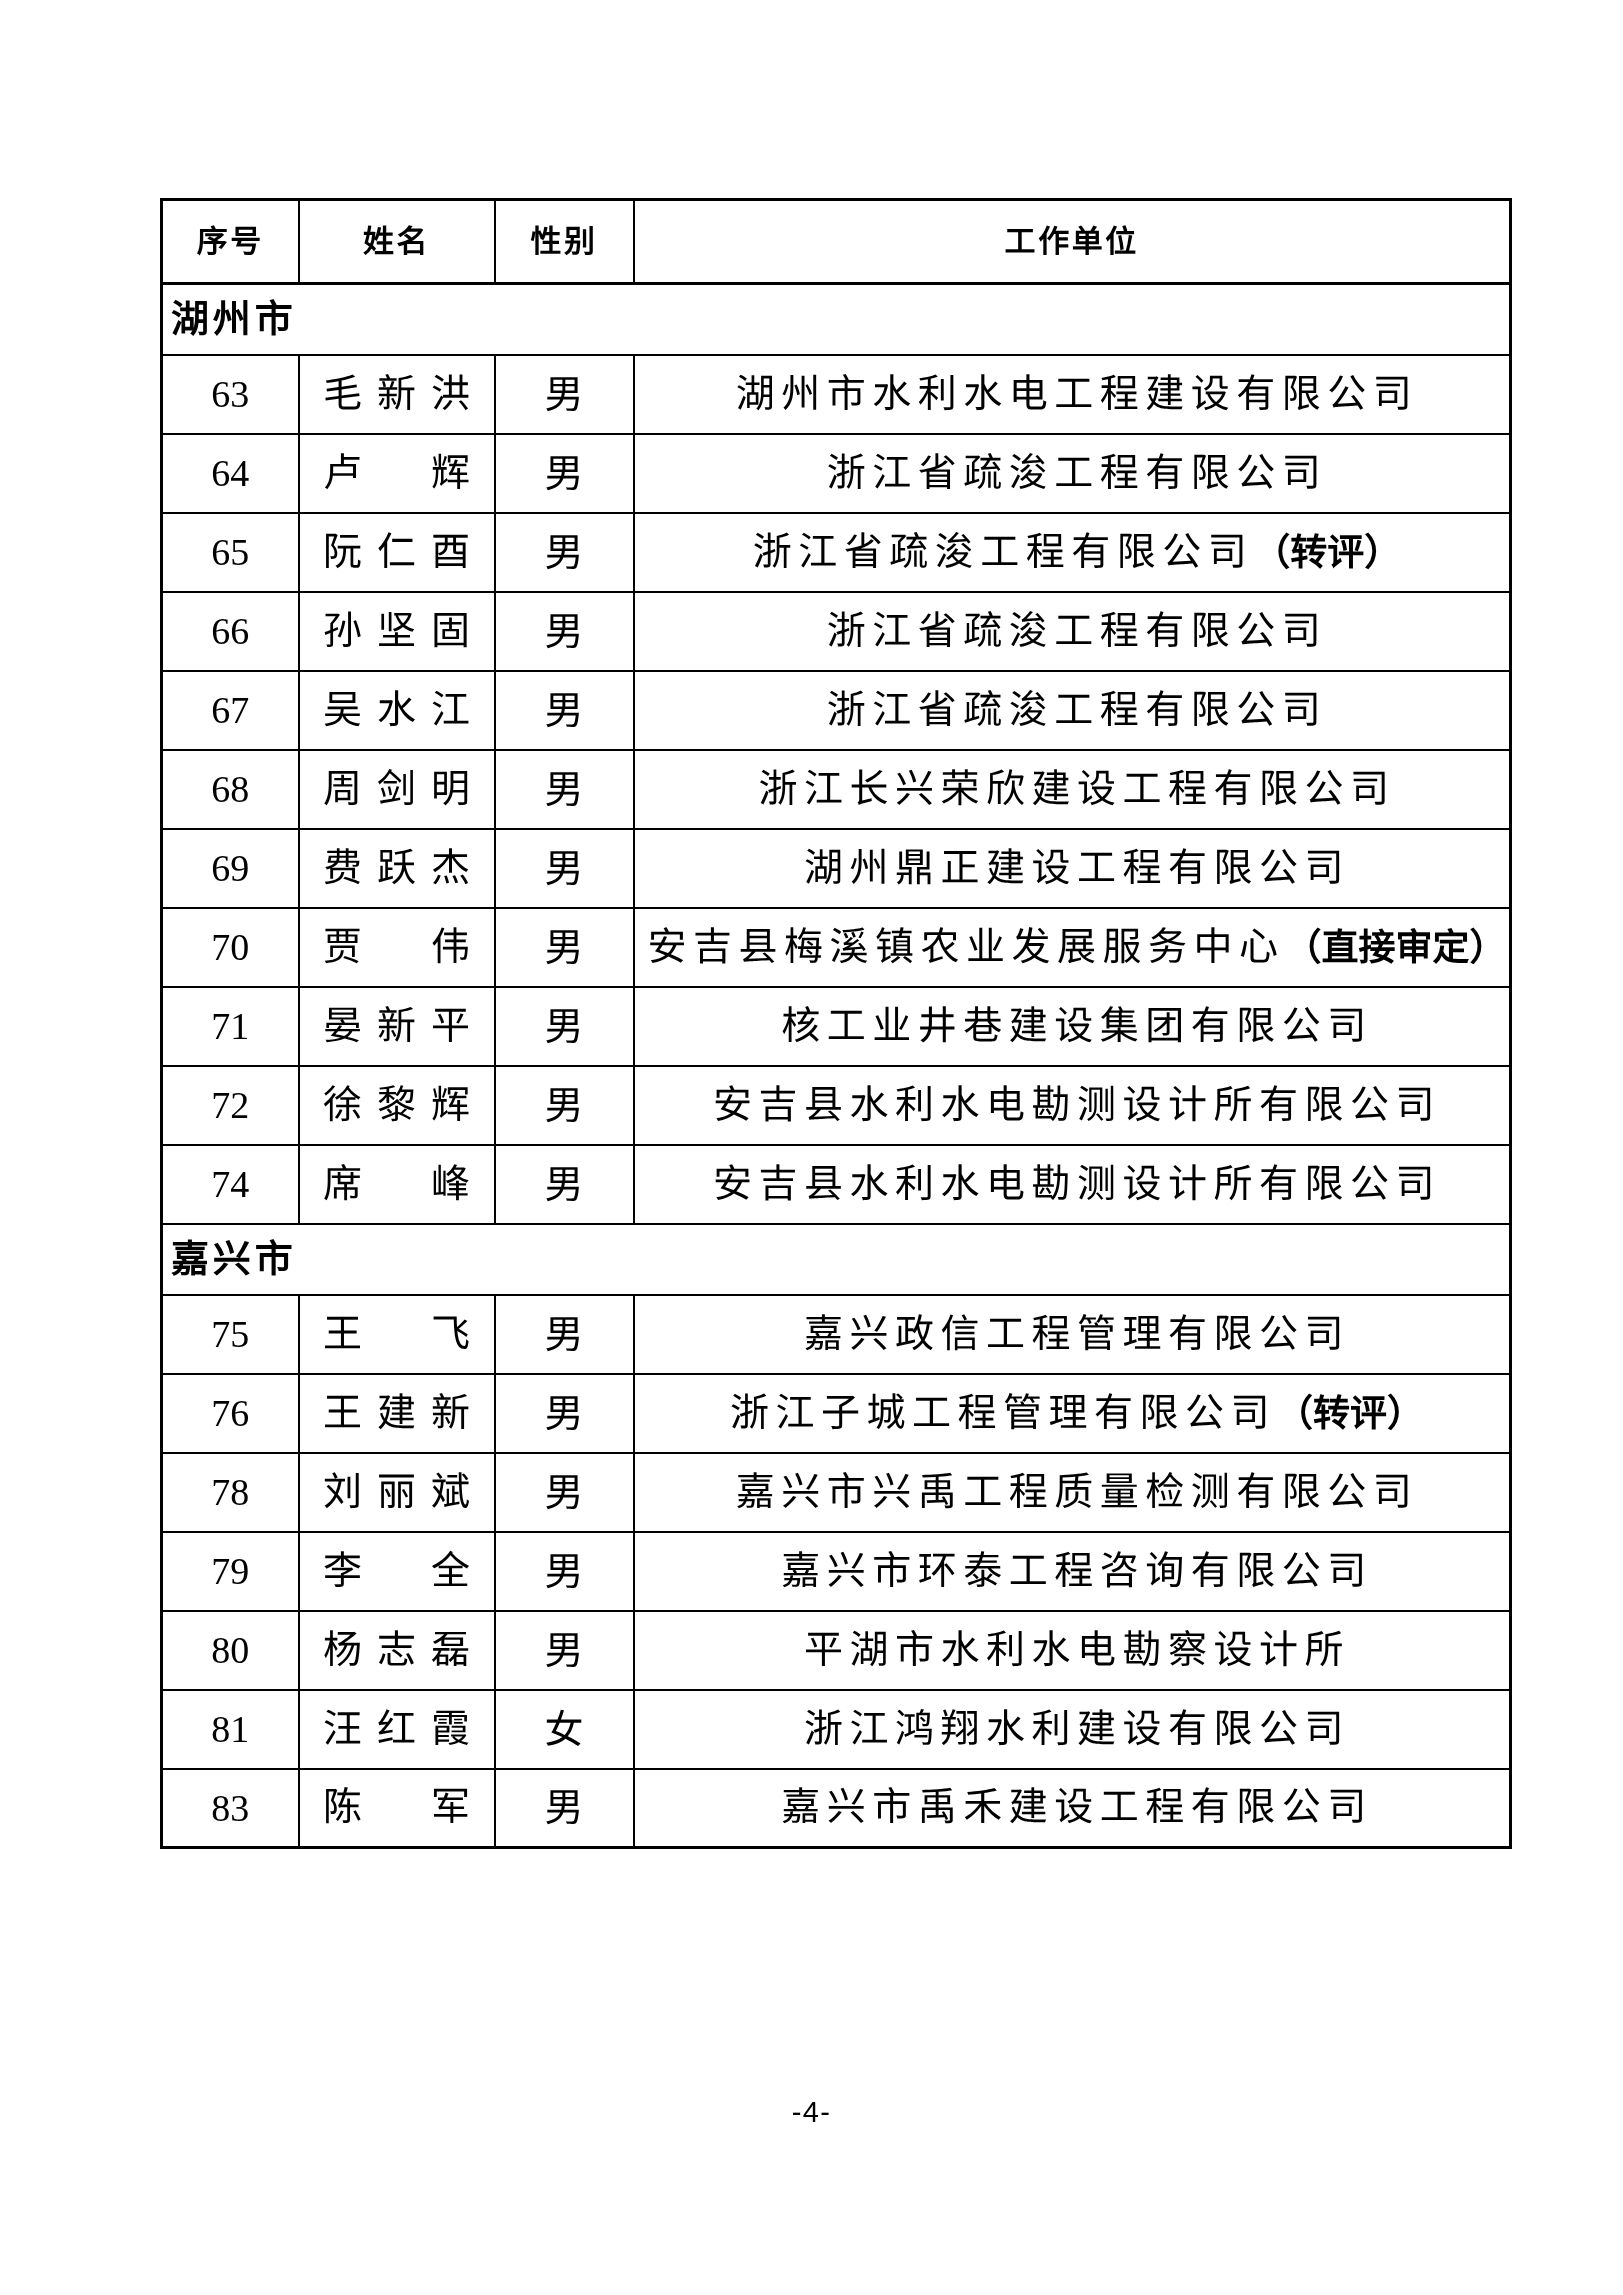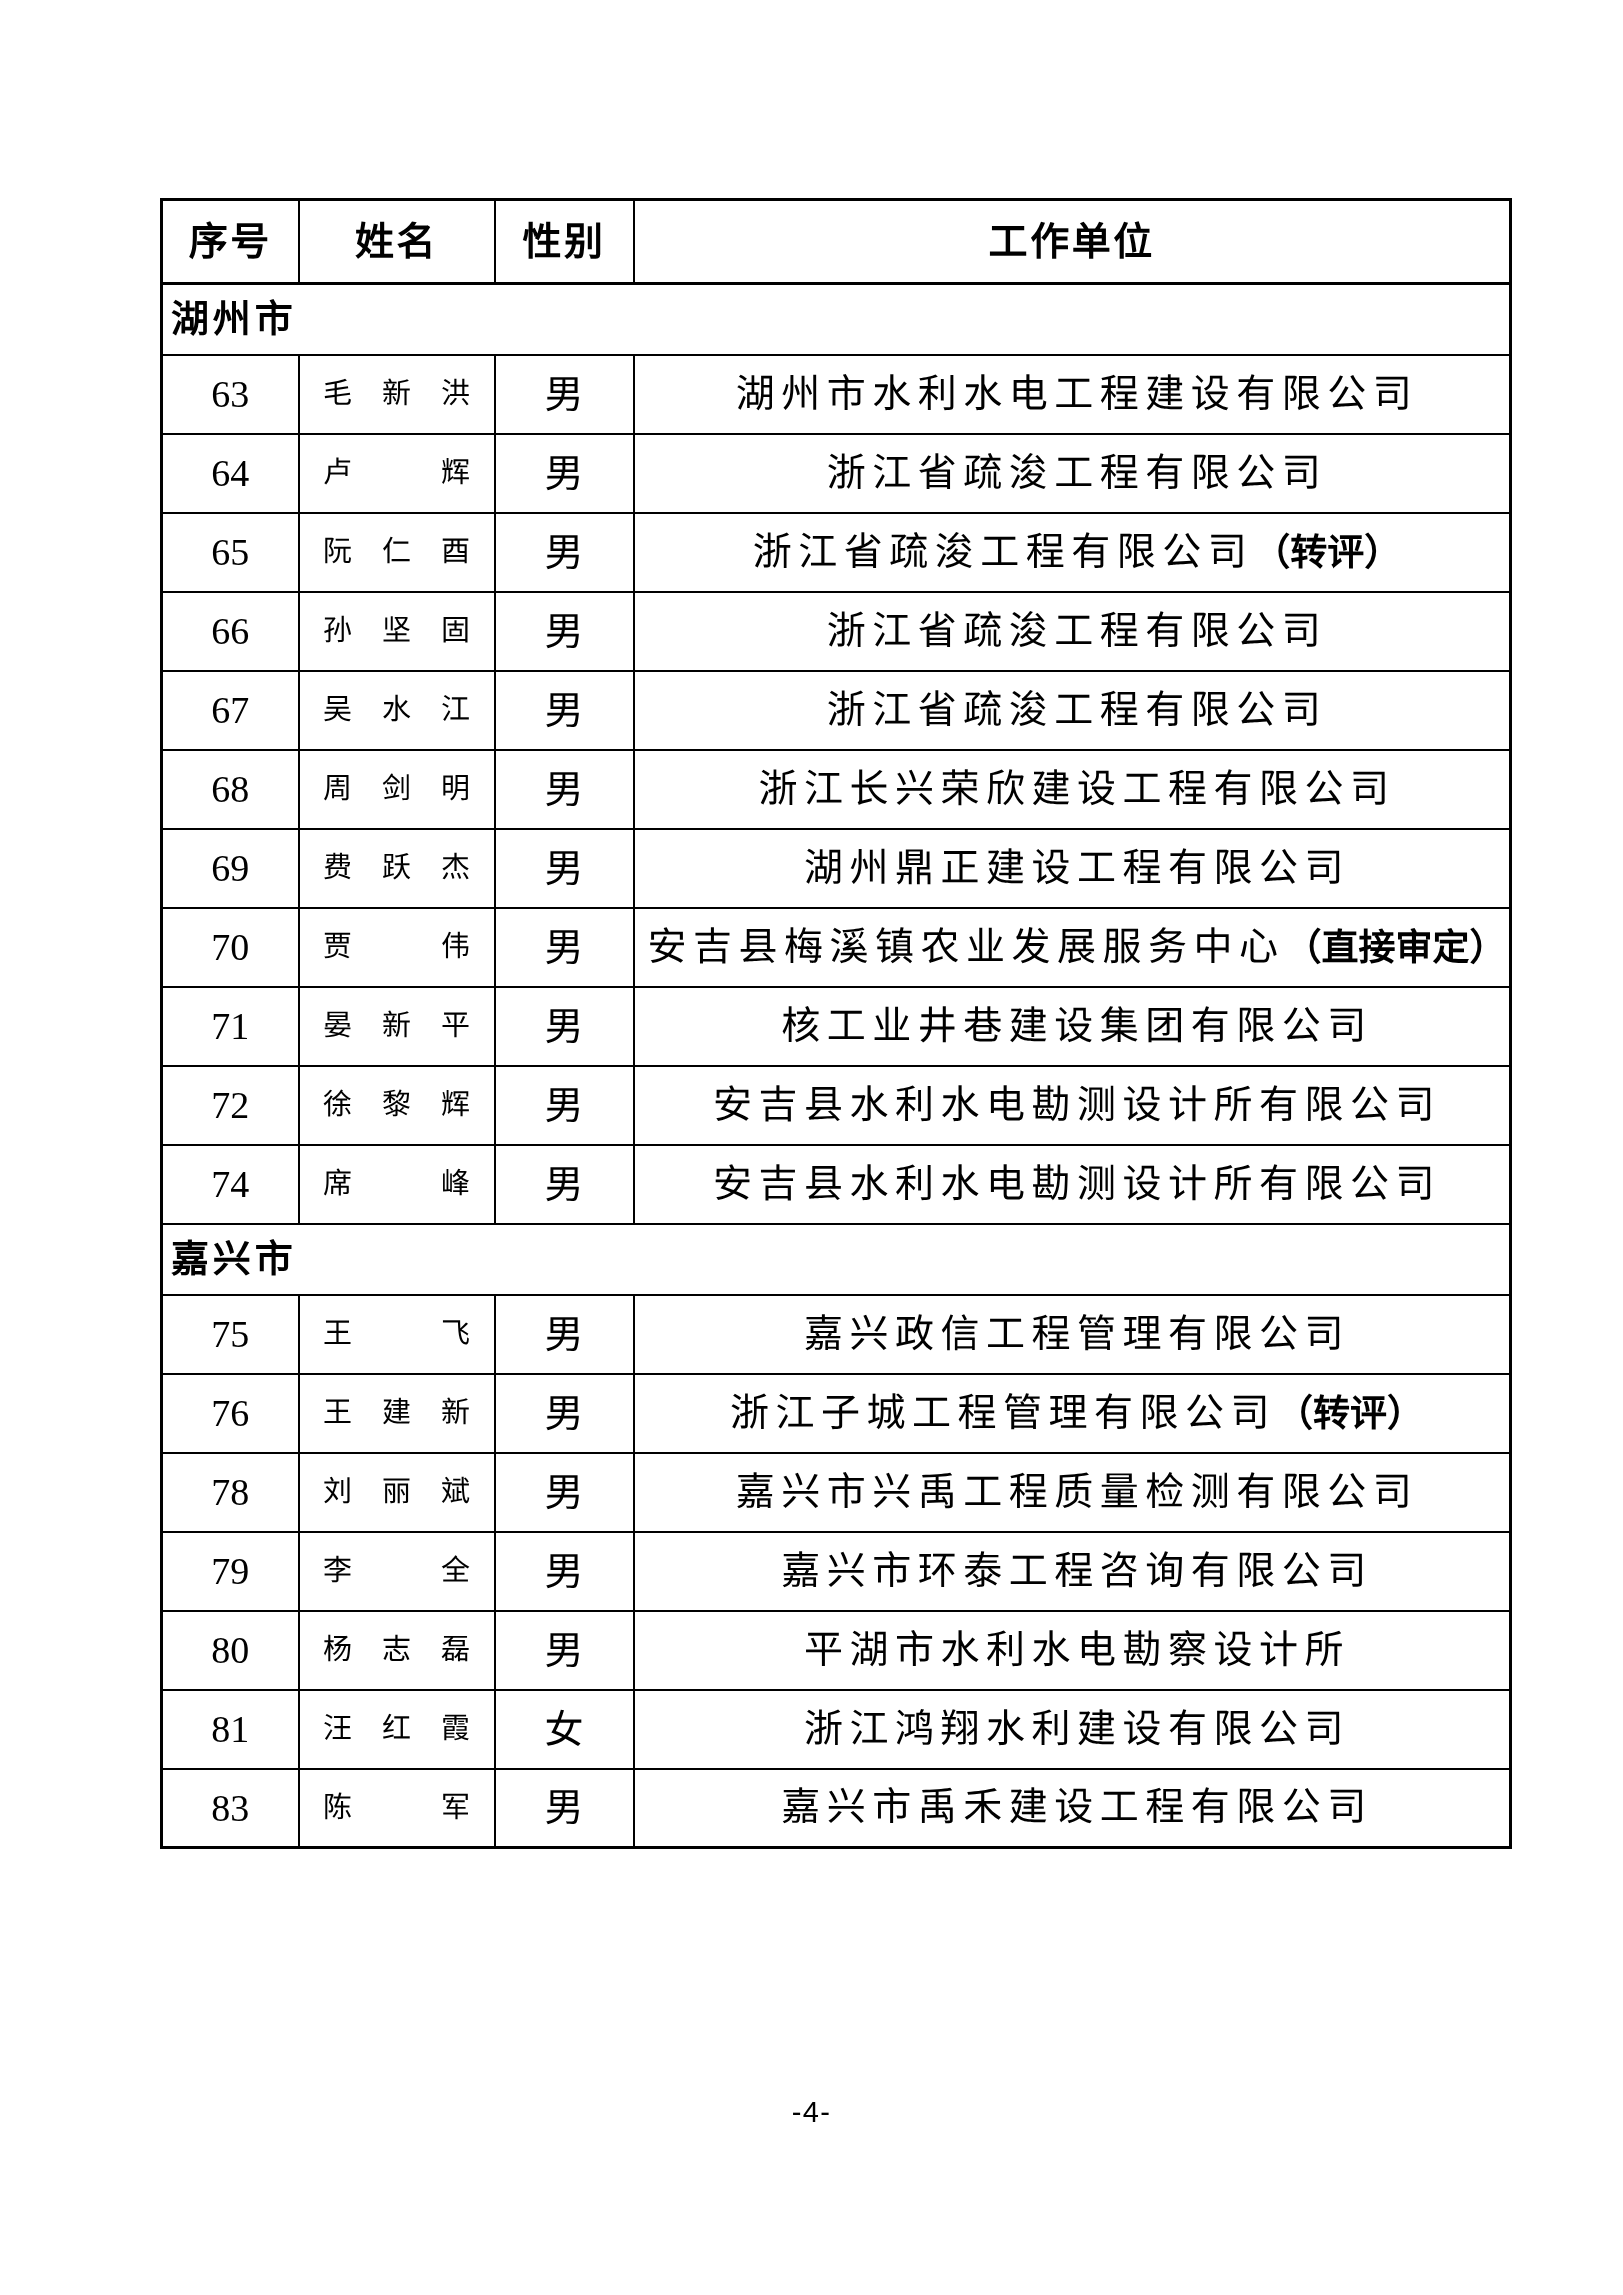--- a/index.html
+++ b/index.html
@@ -33,21 +33,21 @@
     border-bottom-width: 2.6px;
     padding: 0;
     vertical-align: middle;
     overflow: hidden;
   }
   tr.header-row { height: 84px; }
   tr.header-row th {
     border-bottom-width: 3.9px;
     font-family: "Liberation Sans", sans-serif;
     font-weight: bold;
-    font-size: 39px;
+    font-size: 31px;
     line-height: 1;
     letter-spacing: 2.6px;
   }
   tr.section-row { height: 71px; }
   tr.section-row td {
     font-family: "Liberation Sans", sans-serif;
     font-weight: bold;
     font-size: 38px;
     line-height: 1;
     letter-spacing: 3.9px;
@@ -58,21 +58,21 @@
   td.td-no {
     font-family: "Liberation Serif", serif;
     font-size: 38px; line-height: 1;
     text-align: center;
   }
   td.td-name { text-align: center; }
   .name-text {
     display: inline-block;
     width: 147px;
     font-family: "Liberation Serif", serif;
-    font-size: 29px; line-height: 1.1;
+    font-size: 39px; line-height: 1.1;
     text-align: justify;
     text-align-last: justify;
   }
   td.td-gender {
     font-family: "Liberation Serif", serif;
     font-size: 39px; line-height: 1;
     text-align: center;
   }
   td.td-unit {
     font-family: "Liberation Serif", serif;

